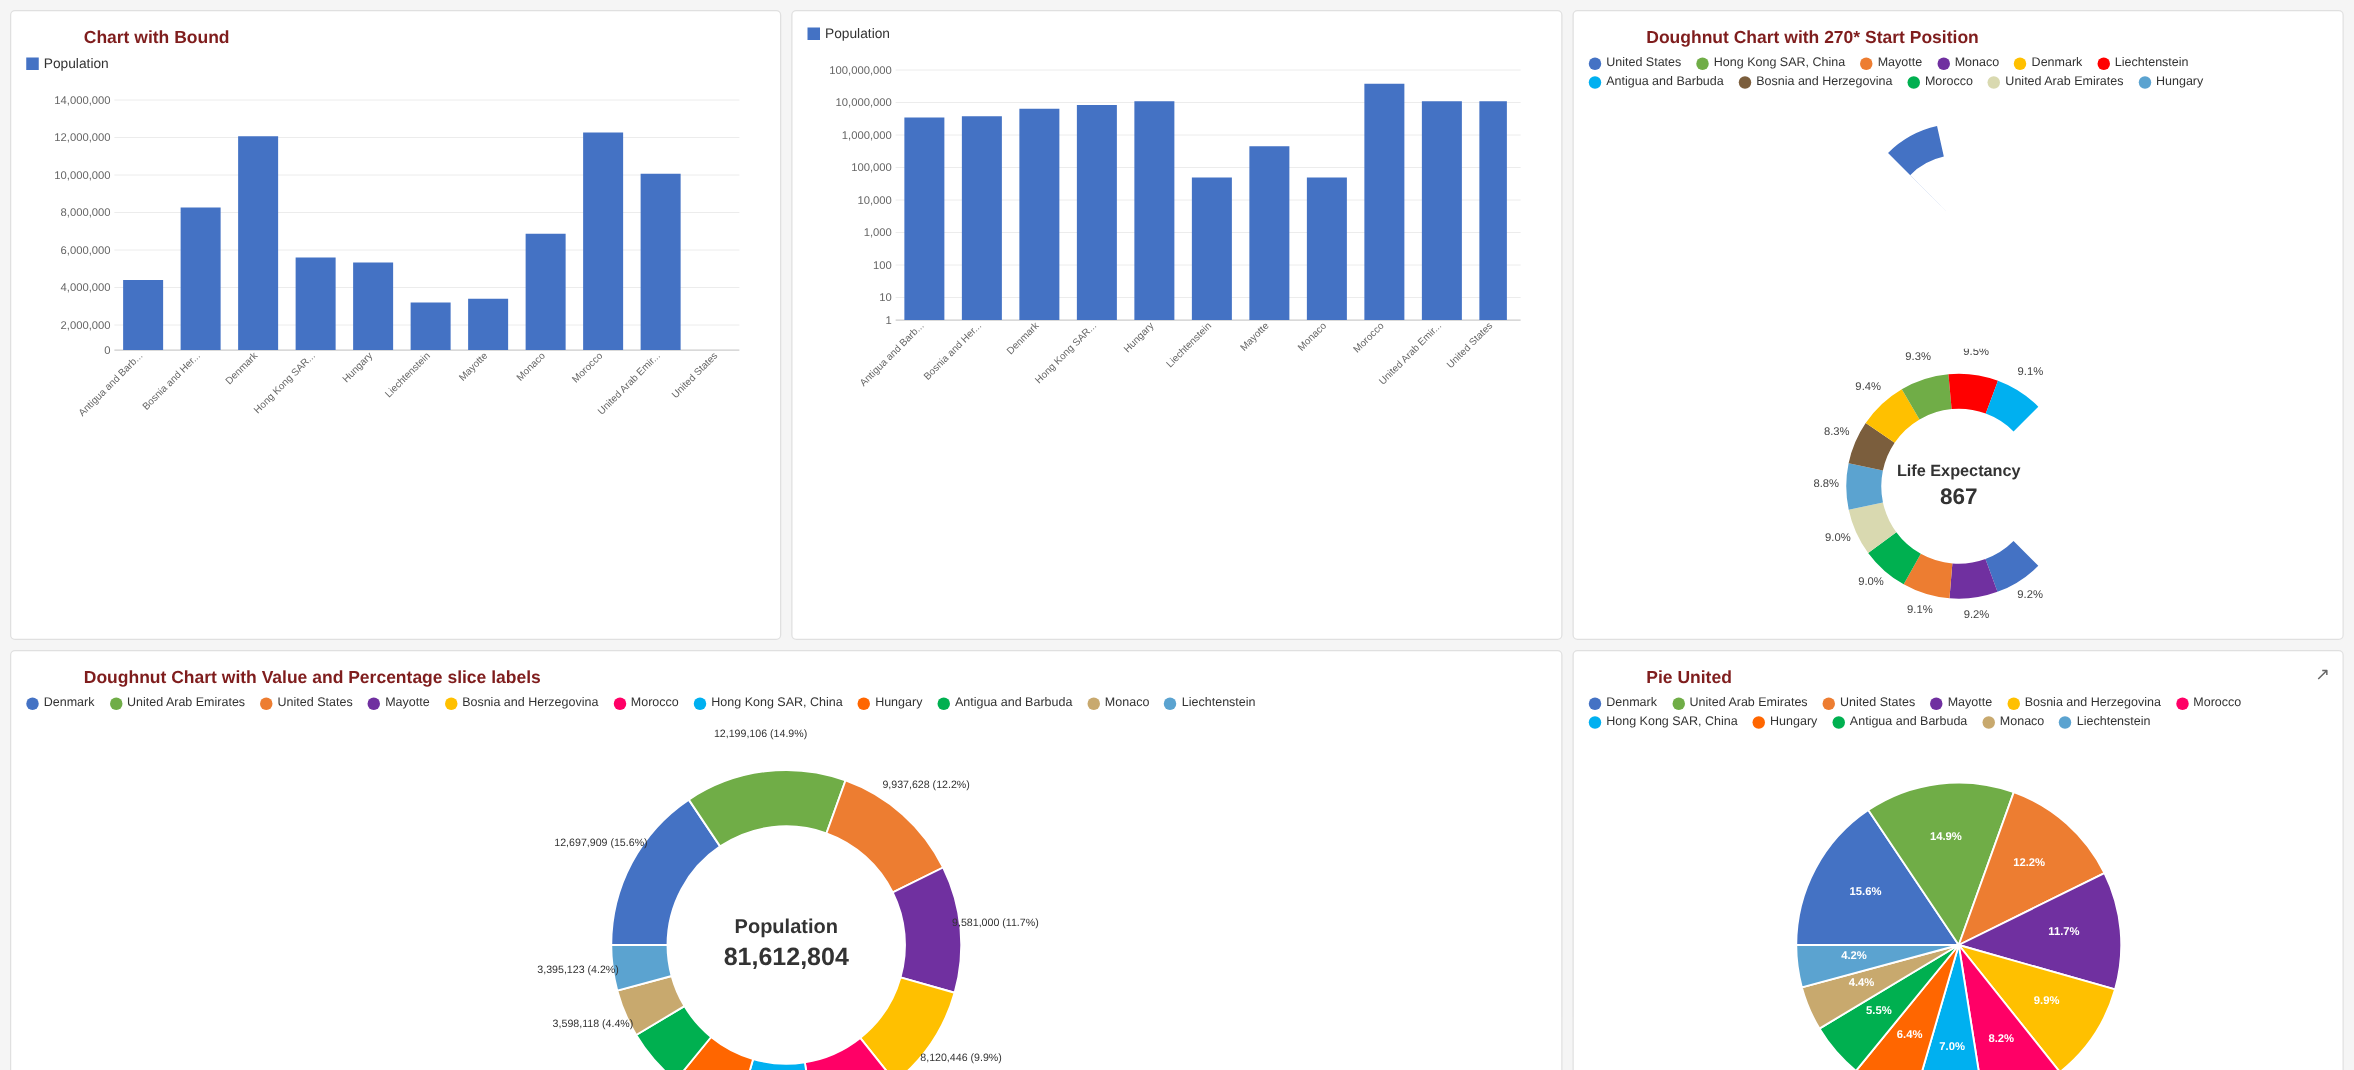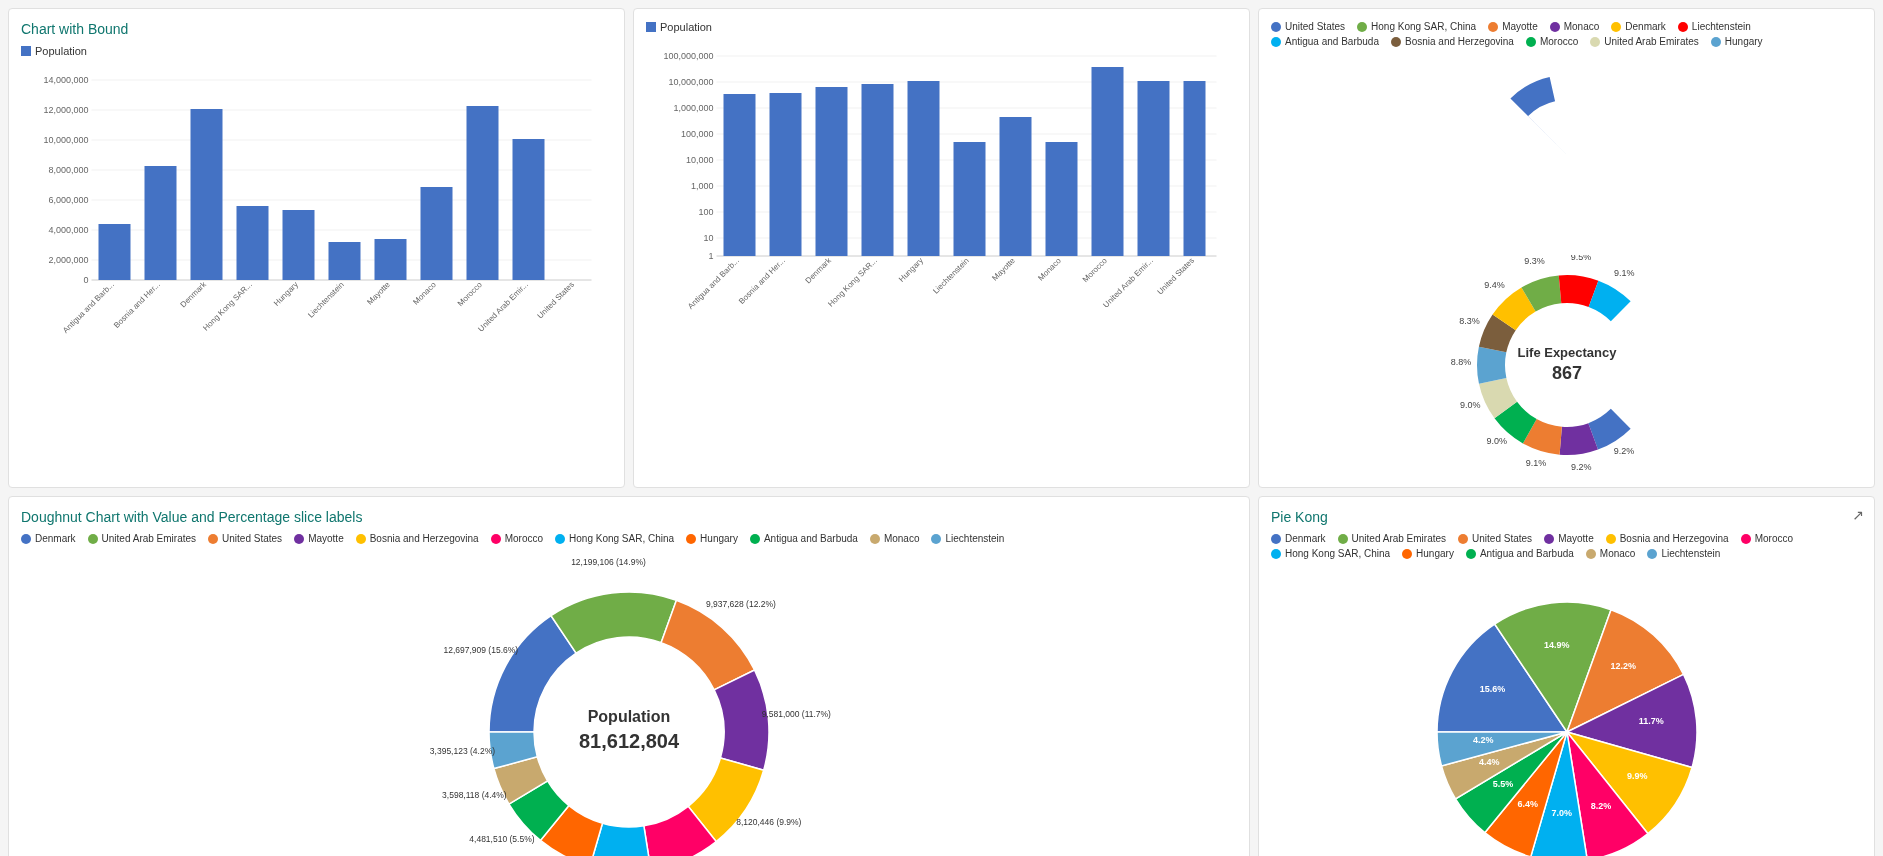--- a/index.html
+++ b/index.html
@@ -7,21 +7,21 @@
     .dashboard { display: grid; grid-template-columns: 1fr 1fr 1fr; grid-template-rows: auto auto; gap: 8px; padding: 8px; }
     .chart-card {
       background: #fff;
       border: 1px solid #e0e0e0;
       border-radius: 4px;
       padding: 12px;
       position: relative;
     }
     .chart-card.bottom-left { grid-column: span 2; }
     .chart-card.bottom-right { grid-column: span 1; }
-    .chart-title { font-size: 14px; font-weight: normal; margin-bottom: 8px; color: #0f766e; }
+    .chart-title { font-size: 14px; font-weight: bold; margin-bottom: 8px; color: #7f1d1d; margin-left: 46px; }
     .legend { display: flex; flex-wrap: wrap; gap: 4px 12px; margin-bottom: 8px; font-size: 11px; }
     .legend-item { display: flex; align-items: center; gap: 4px; }
     .legend-dot { width: 10px; height: 10px; border-radius: 50%; flex-shrink: 0; }
     .legend-square { width: 10px; height: 10px; flex-shrink: 0; }
     svg text { font-family: Arial, sans-serif; }
     .expand-icon { position: absolute; top: 10px; right: 10px; font-size: 14px; color: #666; cursor: pointer; }
   </style>
 </head>
 <body>
 
@@ -148,20 +148,21 @@
       <text transform="rotate(-45, 308, 220)" x="308" y="220" text-anchor="end" font-size="8" fill="#666">Liechtenstein</text>
       <text transform="rotate(-45, 354, 220)" x="354" y="220" text-anchor="end" font-size="8" fill="#666">Mayotte</text>
       <text transform="rotate(-45, 400, 220)" x="400" y="220" text-anchor="end" font-size="8" fill="#666">Monaco</text>
       <text transform="rotate(-45, 446, 220)" x="446" y="220" text-anchor="end" font-size="8" fill="#666">Morocco</text>
       <text transform="rotate(-45, 492, 220)" x="492" y="220" text-anchor="end" font-size="8" fill="#666">United Arab Emir...</text>
       <text transform="rotate(-45, 533, 220)" x="533" y="220" text-anchor="end" font-size="8" fill="#666">United States</text>
     </svg>
   </div>
 
   <div class="chart-card">
+    <div class="chart-title">Doughnut Chart with 270* Start Position</div>
     <div class="legend" style="font-size:10px;">
       <div class="legend-item">
           <div class="legend-dot" style="background:#4472c4;"></div>
           <span>United States</span>
         </div>
       <div class="legend-item">
           <div class="legend-dot" style="background:#70ad47;"></div>
           <span>Hong Kong SAR, China</span>
         </div>
       <div class="legend-item">
@@ -330,21 +331,21 @@
             <text x="181.85461888298727" y="328.7188603038526" text-anchor="middle" font-size="8.5" fill="#333">5,210,677 (6.4%)</text>
             <text x="132.93985611775292" y="289.9077787812249" text-anchor="middle" font-size="8.5" fill="#333">4,481,510 (5.5%)</text>
             <text x="105.40104964253396" y="245.75077602865042" text-anchor="middle" font-size="8.5" fill="#333">3,598,118 (4.4%)</text>
             <text x="93.46031798032294" y="202.1028123275038" text-anchor="middle" font-size="8.5" fill="#333">3,395,123 (4.2%)</text>
           </g>
       </svg>
     </div>
   </div>
 
   <div class="chart-card bottom-right">
-    <div class="chart-title">Pie Kong</div>
+    <div class="chart-title">Pie United</div>
     <span class="expand-icon">↗</span>
     <div class="legend" style="font-size:10px;">
       <div class="legend-item">
           <div class="legend-dot" style="background:#4472c4;"></div>
           <span>Denmark</span>
         </div>
       <div class="legend-item">
           <div class="legend-dot" style="background:#70ad47;"></div>
           <span>United Arab Emirates</span>
         </div>

